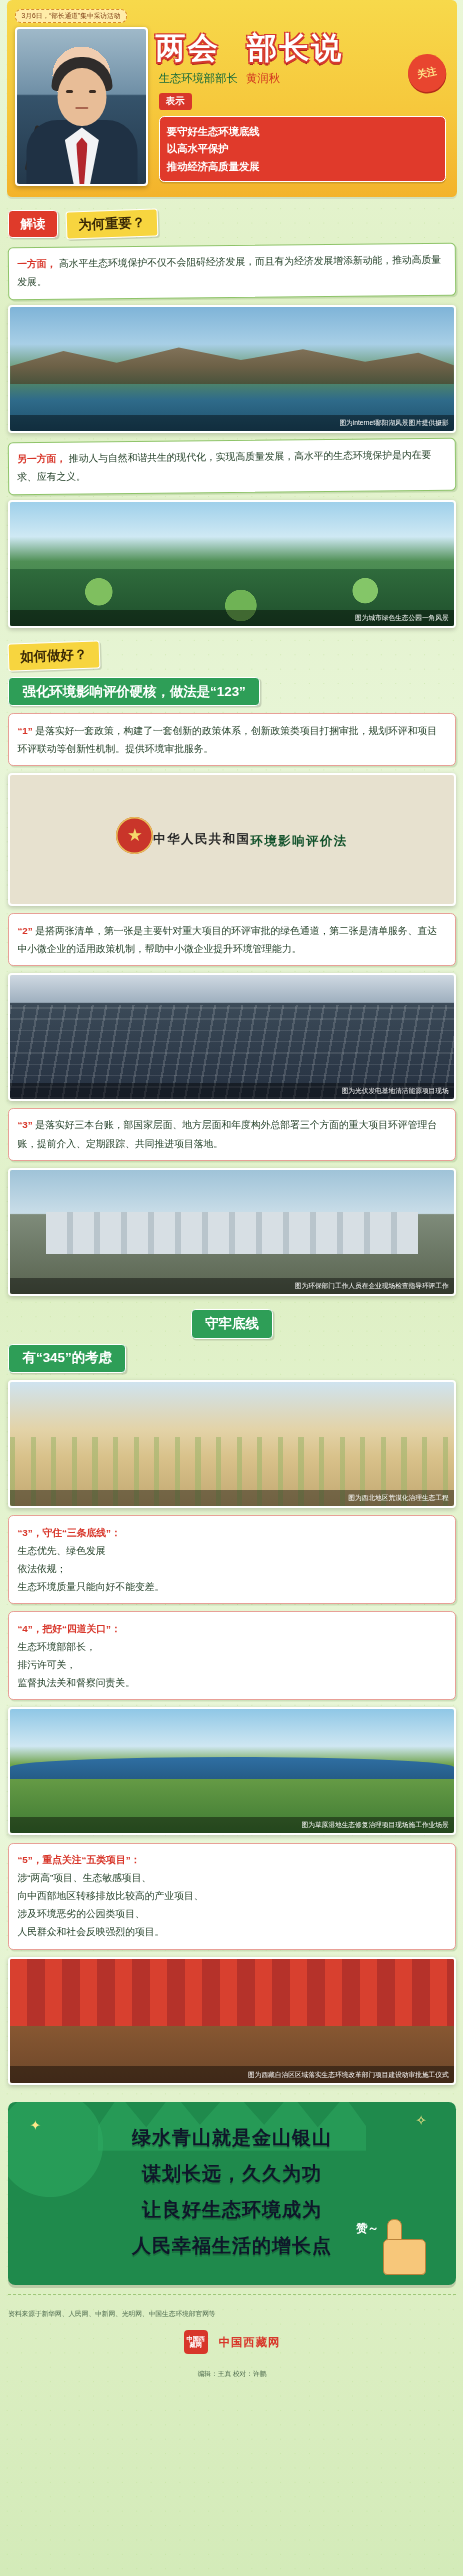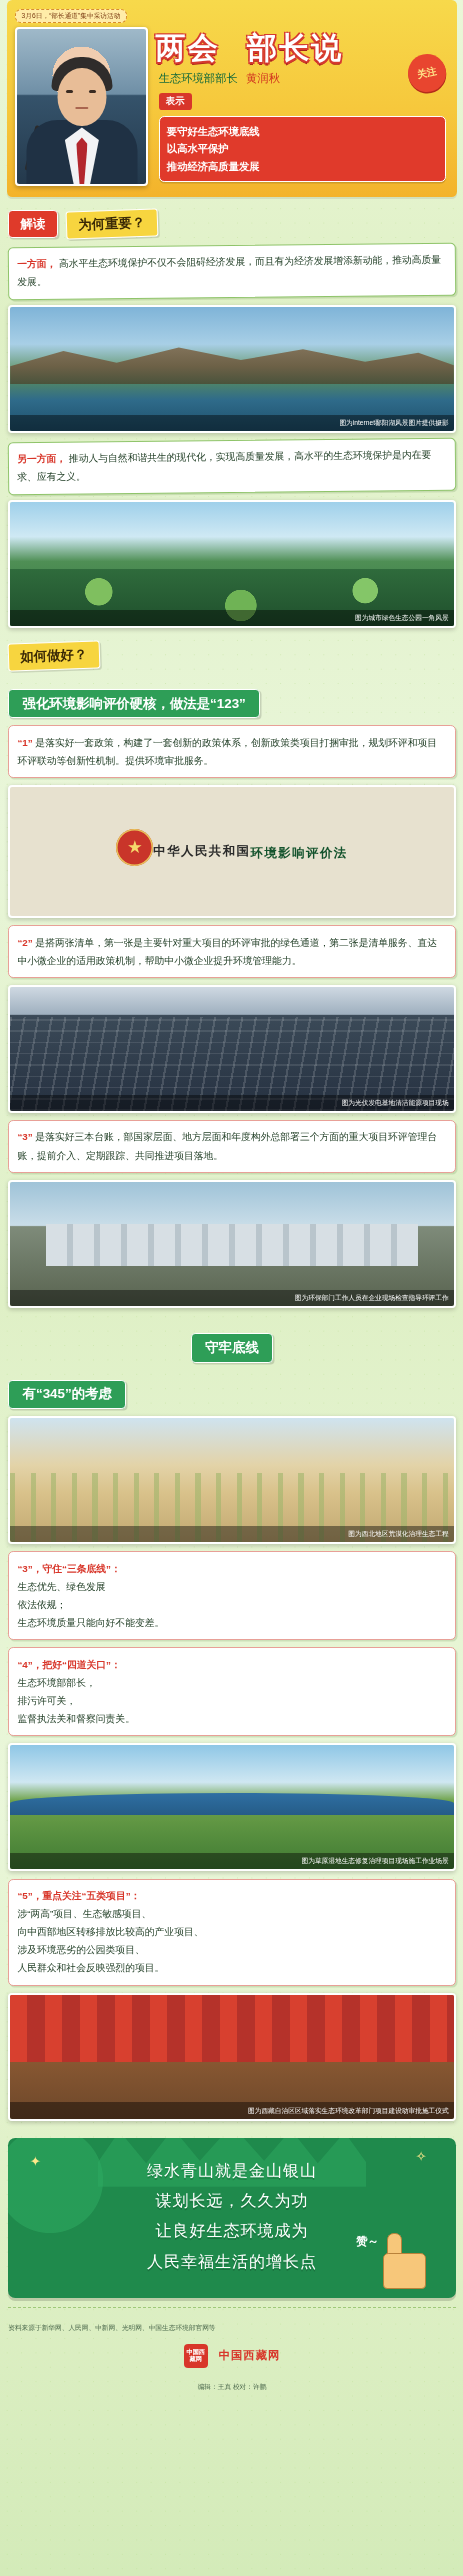--- a/index.html
+++ b/index.html
@@ -144,21 +144,20 @@
     box-shadow:1.5px 1.5px 0 rgba(0,0,0,.12);
     transform:rotate(-2deg);
   }
   .badge-green{
     display:inline-block;
     background:#2e9e57;color:#fff;
     font-size:13.4px;font-weight:bold;
     padding:4.6px 13.4px;border-radius:4.1px;
     border:1.5px solid #fff;
     box-shadow:1.5px 1.5px 0 rgba(0,0,0,.14);
-    margin-top:12px;
   }
   .badge-red{
     display:inline-block;
     background:#df3a2a;color:#fff;
     font-size:12.4px;font-weight:bold;
     padding:4.6px 11.3px;border-radius:4.1px;
     border:1.5px solid #fff;
     box-shadow:1.5px 1.5px 0 rgba(0,0,0,.14);
   }
   .badge-row{display:flex;align-items:center;gap:8.2px;flex-wrap:wrap;}
@@ -279,21 +278,21 @@
     background:radial-gradient(circle,#2fae63 0 60%,transparent 61%);opacity:.5;
   }
   .cta-burst{
     position:absolute;left:50%;top:-13.4px;transform:translateX(-50%);
     width:268px;height:62px;
     background:#2fae63;opacity:.45;
     clip-path:polygon(0 60%,8% 10%,18% 62%,28% 6%,38% 58%,50% 0,62% 58%,72% 8%,82% 62%,92% 12%,100% 60%,100% 100%,0 100%);
   }
   .cta-lines{position:relative;z-index:2;text-align:center;}
   .cta-lines div{
-    color:#ffffff;font-size:16px;font-weight:normal;line-height:1.9;
+    color:#0f172a;font-size:19px;font-weight:bold;line-height:1.9;
     letter-spacing:1px;
     text-shadow:0 1.5px 0 rgba(0,0,0,.18);
   }
   .thumb{
     position:absolute;right:18.5px;bottom:9.3px;z-index:3;
     width:57px;height:57px;
   }
   .thumb .hand{
     position:absolute;left:3.1px;bottom:0;width:41px;height:34px;background:#f7c77a;border-radius:5.2px 5.2px 4.1px 4.1px;border:1.5px solid #b9823a;
   }

